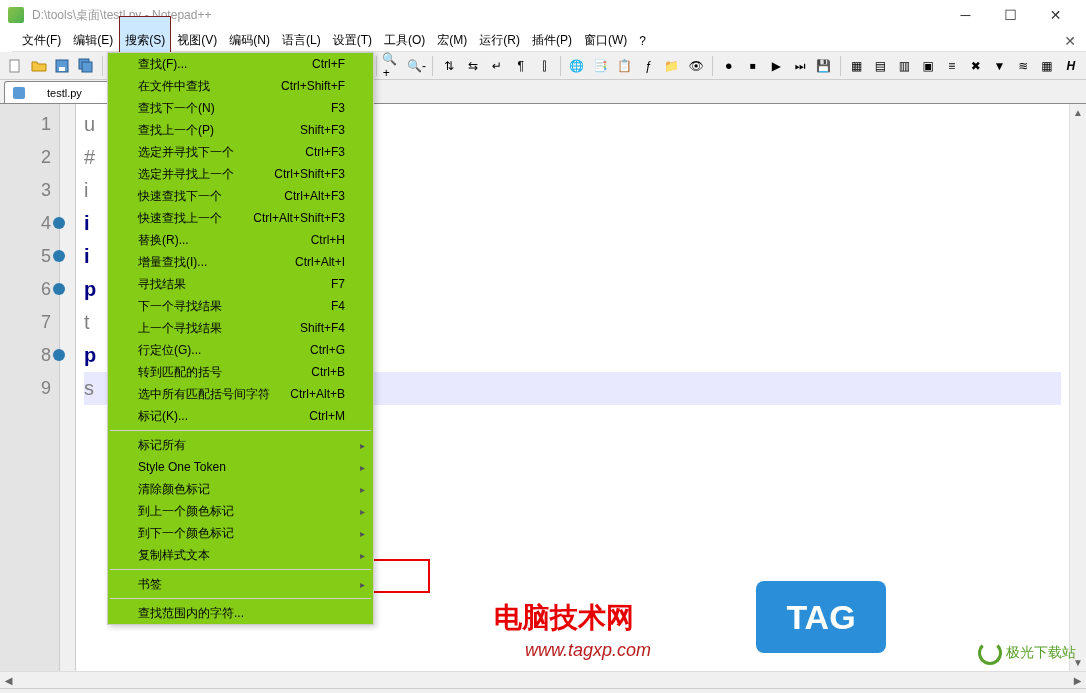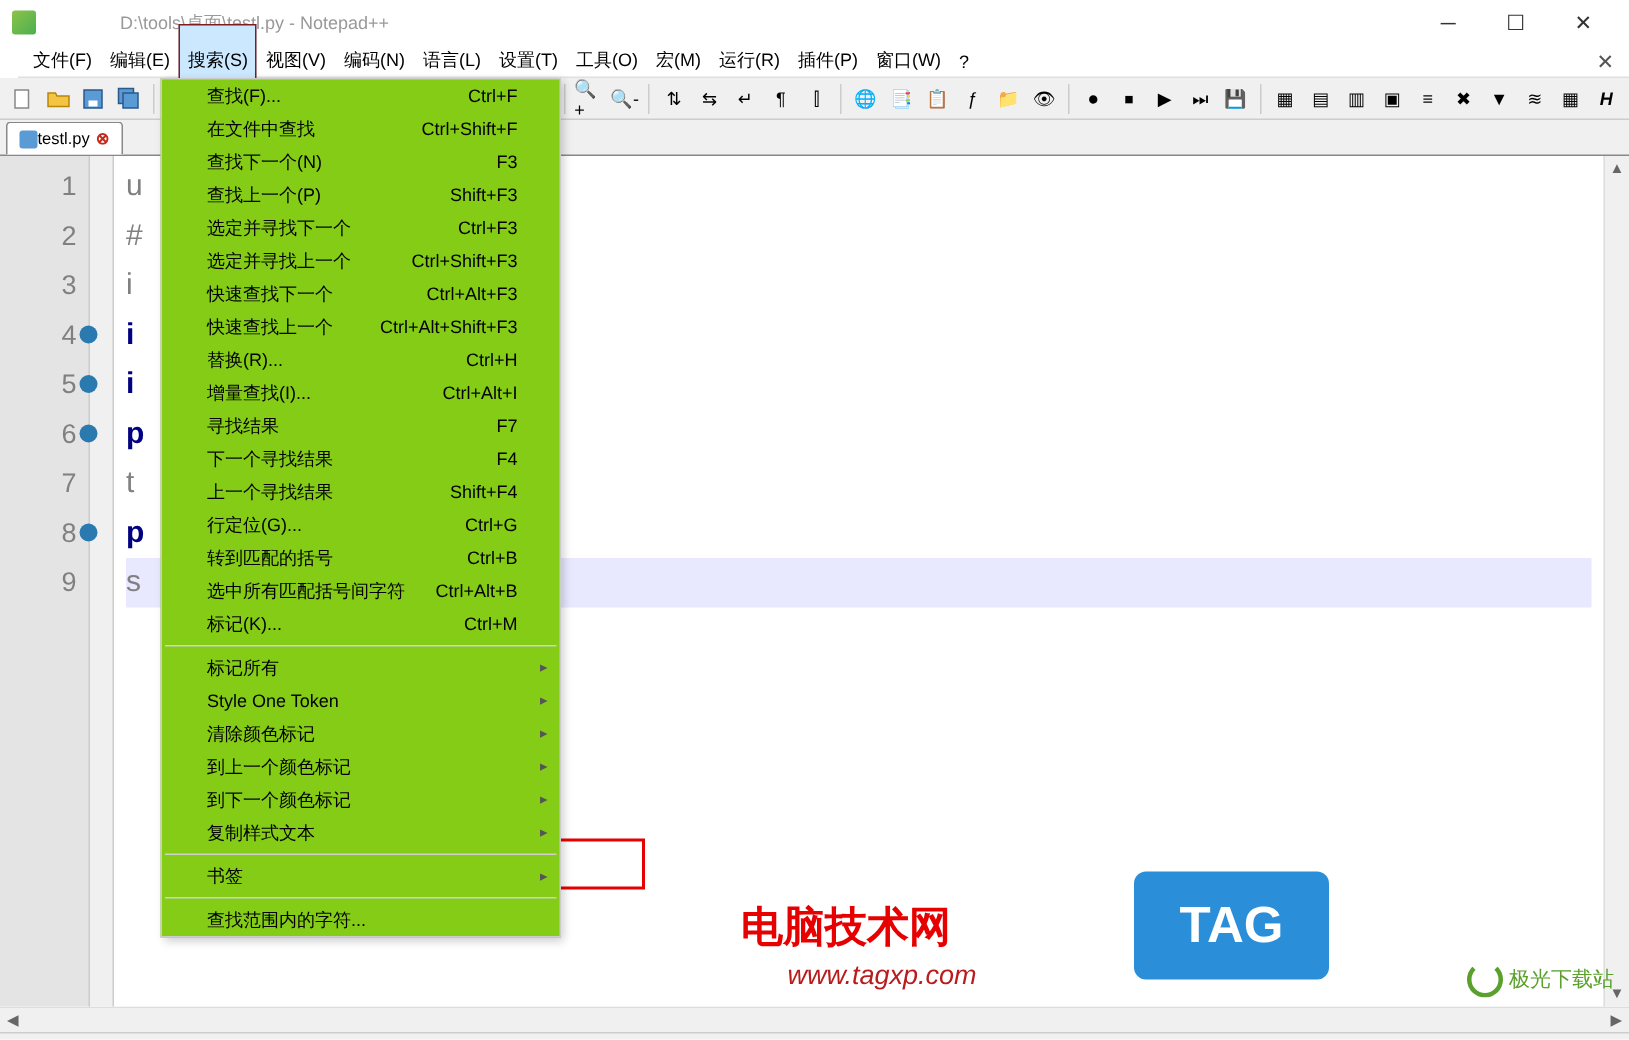--- a/index.html
+++ b/index.html
@@ -1,35 +1,35 @@
 <!DOCTYPE html>
 <html><head>
 <meta charset="utf-8">
 <style>
 * { box-sizing: border-box; margin: 0; padding: 0; font-family: "Microsoft YaHei", "Segoe UI", sans-serif; }
 body { width: 1086px; height: 693px; background: #fff; overflow: hidden; position: relative; font-size: 12px; }
 
-.titlebar { height: 30px; background: #fff; display: flex; align-items: center; padding: 0 8px; color: #999; gap: 48px; }
+.titlebar { height: 30px; background: #fff; display: flex; align-items: center; padding: 0 8px; color: #999; }
 .titlebar .icon { width: 16px; height: 16px; background: linear-gradient(135deg,#8bc34a,#4caf50); margin-right: 8px; border-radius: 2px; }
 .titlebar .title { flex: 1; font-size: 12px; }
 .titlebar .winbtns { display: flex; }
 .titlebar .winbtn { width: 45px; height: 30px; display: flex; align-items: center; justify-content: center; font-size: 14px; color: #333; }
 
 .menubar { height: 22px; background: #fff; display: flex; align-items: center; padding: 0 4px; border-bottom: 1px solid #e0e0e0; position: relative; z-index: 5; margin-left: 12px; }
 .menuitem { padding: 2px 6px; font-size: 12px; color: #000; }
 .menuitem.active { background: #cce8ff; border: 1px solid #7f1d1d; padding: 15px 5px; }
 .menubar .close-doc { margin-left: auto; font-size: 14px; color: #555; padding: 0 6px; }
 
 .toolbar { height: 28px; background: #f0f0f0; border-bottom: 1px solid #ccc; display: flex; align-items: center; padding: 0 4px; gap: 2px; }
 .tbtn { width: 22px; height: 22px; display: flex; align-items: center; justify-content: center; border: 1px solid transparent; }
 .tbtn svg { width: 16px; height: 16px; }
 .tsep { width: 1px; height: 20px; background: #ccc; margin: 0 3px; }
 
 .tabbar { height: 24px; background: #f0f0f0; display: flex; align-items: flex-end; padding: 0 4px; border-bottom: 1px solid #888; }
-.tab { height: 22px; background: #fff; border: 1px solid #888; border-bottom: none; display: flex; align-items: center; padding: 0 8px; gap: 0; font-size: 11px; border-radius: 3px 3px 0 0; }
+.tab { height: 22px; background: #fff; border: 1px solid #888; border-bottom: none; display: flex; align-items: center; padding: 0 8px; gap: 22px; font-size: 11px; border-radius: 3px 3px 0 0; }
 .tab .file-icon { width: 12px; height: 12px; background: #5b9bd5; border-radius: 2px; }
 .tab .close-x { color: #c42b1c; font-weight: bold; margin-left: 4px; }
 
 .editor-area { display: flex; height: calc(100% - 30px - 22px - 28px - 24px - 22px); background: #fff; position: relative; }
 .gutter { width: 60px; background: #e4e4e4; border-right: 1px solid #ccc; text-align: right; padding: 4px 8px 4px 0; color: #808080; font-family: Consolas, monospace; font-size: 18px; line-height: 33px; }
 .gutter .ln { position: relative; }
 .gutter .ln .bookmark { position: absolute; right: -14px; top: 10px; width: 12px; height: 12px; background: #2a7ab0; border-radius: 50%; }
 .margin-strip { width: 16px; background: #f0f0f0; border-right: 1px solid #ccc; }
 .code { flex: 1; padding: 4px 8px; font-family: Consolas, "Courier New", monospace; font-size: 20px; line-height: 33px; color: #000; position: relative; }
 .code .line { white-space: pre; }

